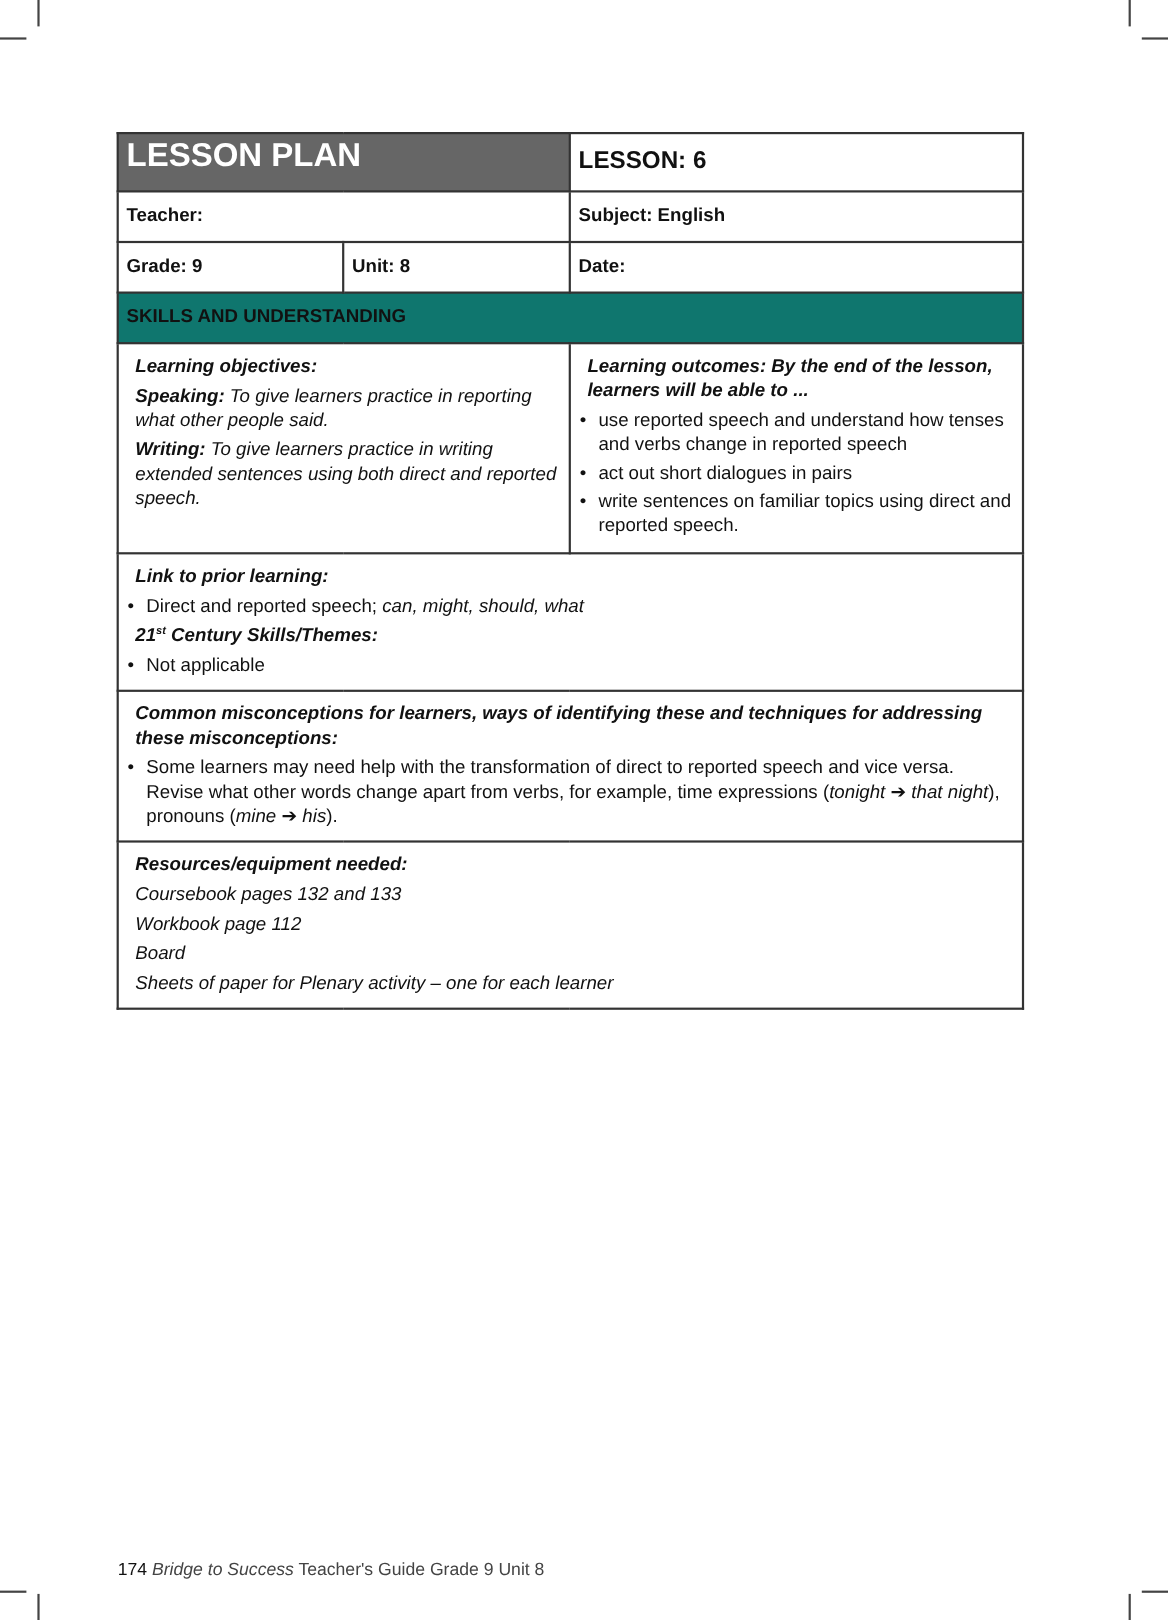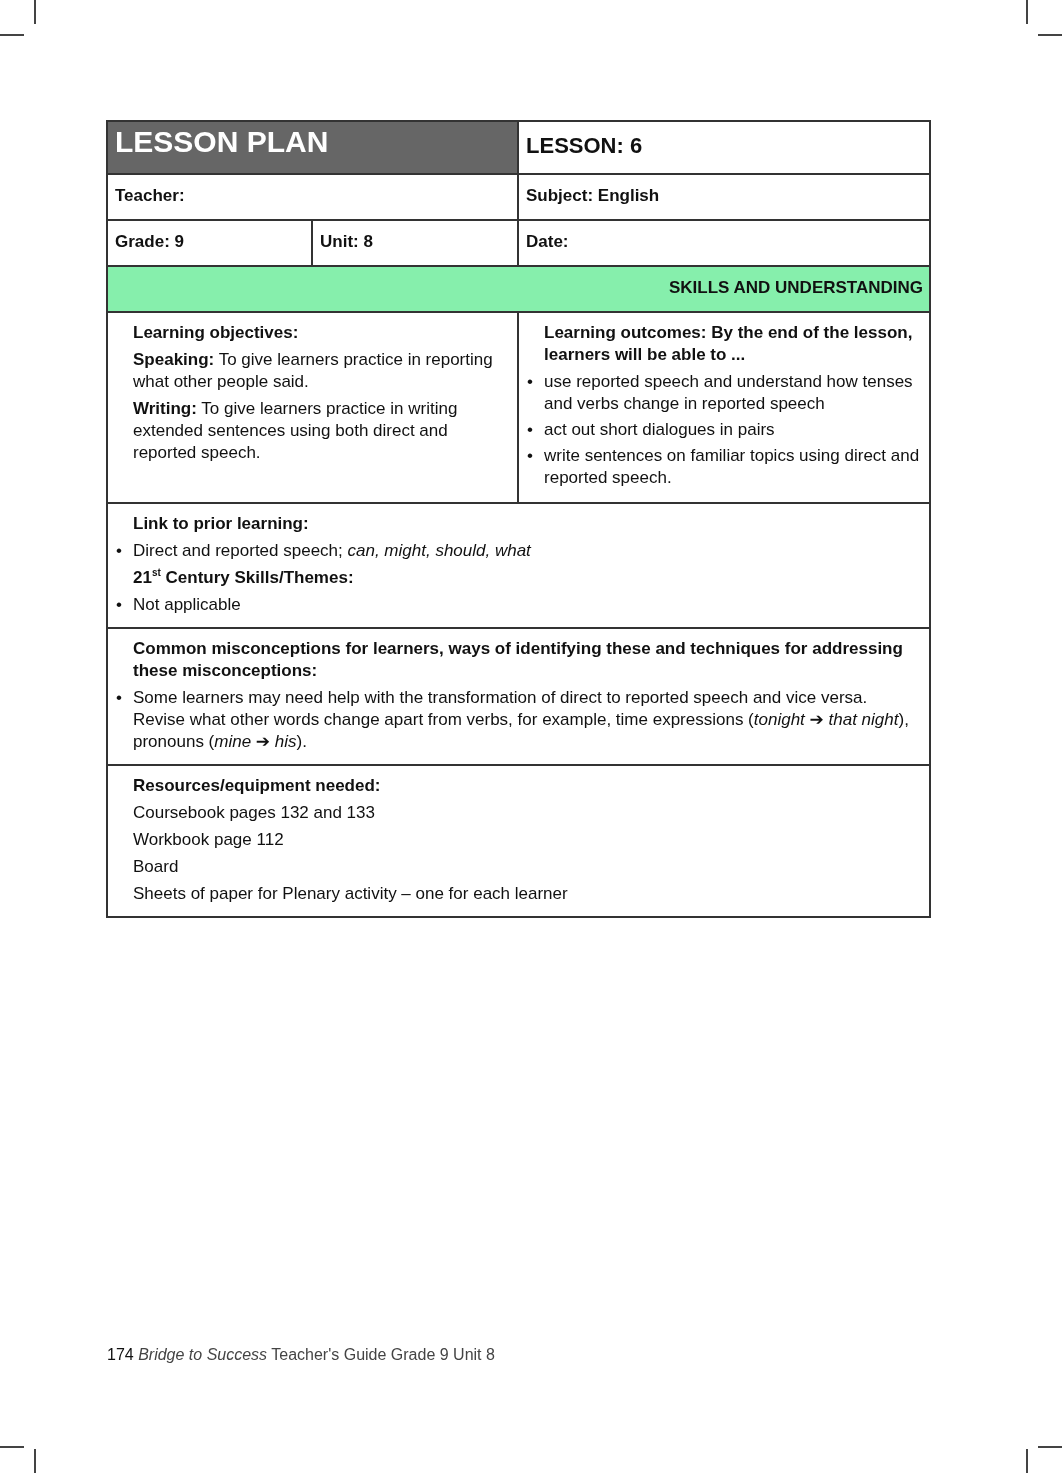--- a/index.html
+++ b/index.html
@@ -12,30 +12,30 @@
     position: absolute; left: 106px; top: 120px; width: 823px;
     border-collapse: collapse; table-layout: fixed;
     font-size: 17px; line-height: 22px;
   }
   table.plan td {
     border: 2px solid #333; vertical-align: top; padding: 6px 6px 6px 7px;
   }
   .title-cell { background: #666666; color: #fff; font-weight: bold; font-size: 30px; height: 36px; padding-top: 9px !important; margin-top: 28px; }
   .lesson-cell { font-weight: bold; font-size: 22px; padding-top: 13px !important; }
   .hdr { font-weight: bold; height: 28px; padding-top: 10px !important; }
-  .section-grey { background: #86efac; font-weight: bold; height: 28px; padding-top: 10px !important; text-align: right; }
+  .section-grey { background: #0f766e; font-weight: bold; height: 28px; padding-top: 10px !important; }
   .b { font-weight: bold; }
   .i { font-style: italic; }
-  p { margin: 0 0 5px 18px; }
+  p { margin: 0 0 5px 8px; font-style: italic; }
   ul { list-style: none; margin: 0 0 5px 0; padding: 0; }
   ul li { position: relative; padding-left: 18px; margin-bottom: 4px; }
   ul li::before { content: "\2022"; position: absolute; left: 1px; top: 0; }
   sup { font-size: 10px; line-height: 0; }
   .footer {
-    position: absolute; left: 107px; top: 1346px; font-size: 16px; color: #444;
+    position: absolute; left: 107px; top: 1419px; font-size: 16px; color: #444;
   }
   .footer .num { color: #111; }
 </style>
 </head>
 <body>
 
 <div class="crop" style="left:34px;top:0;width:2px;height:24px;"></div>
 <div class="crop" style="left:0;top:34px;width:24px;height:2px;"></div>
 <div class="crop" style="left:1026px;top:0;width:2px;height:24px;"></div>
 <div class="crop" style="left:1038px;top:34px;width:24px;height:2px;"></div>

